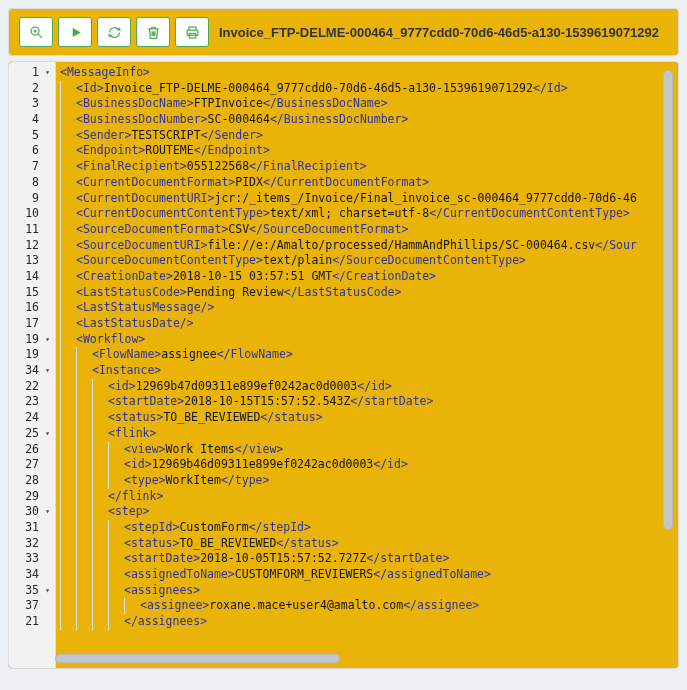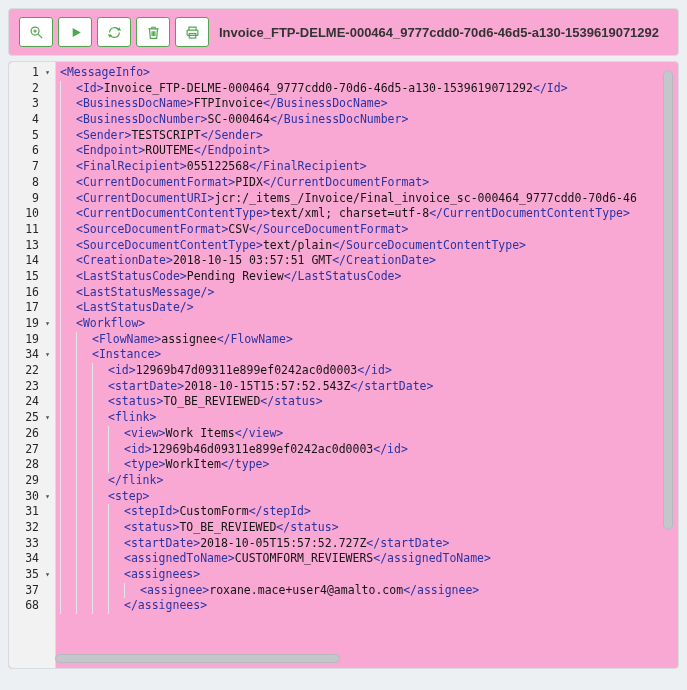--- a/index.html
+++ b/index.html
@@ -1,18 +1,18 @@
 <!DOCTYPE html>
 <html><head>
 <meta charset="utf-8">
 <style>
   html,body{margin:0;padding:0;background:#edf0f3;}
   body{width:687px;height:690px;position:relative;overflow:hidden;
        font-family:"Liberation Sans",sans-serif;}
-  .card{position:absolute;background:#f9a8d4;border:1px solid #d8dce0;
+  .card{position:absolute;background:#eab308;border:1px solid #d8dce0;
         border-radius:4px;box-sizing:border-box;}
 
   
   #toolbar{left:8px;top:8px;width:671px;height:48px;display:flex;
            align-items:center;padding:0 10px;}
   .tb-btn{width:34px;height:30px;flex:none;margin-right:5px;background:#fff;
           border:1px solid var(--accent,#4fa84f);border-radius:3px;
           display:flex;align-items:center;justify-content:center;
           padding:0;cursor:pointer;color:var(--accent,#4fa84f);}
   .tb-btn svg{width:17px;height:17px;display:block;}
@@ -107,20 +107,21 @@
       <div class="code-row"><div class="g-cell"><span class="g-num">2</span><span class="g-fold"></span></div><div class="c-cell"><span class="indent" style="width: 16px;"></span><span class="tok-tag">&lt;Id&gt;</span><span class="tok-text">Invoice_FTP-DELME-000464_9777cdd0-70d6-46d5-a130-1539619071292</span><span class="tok-tag">&lt;/Id&gt;</span></div></div>
       <div class="code-row"><div class="g-cell"><span class="g-num">3</span><span class="g-fold"></span></div><div class="c-cell"><span class="indent" style="width: 16px;"></span><span class="tok-tag">&lt;BusinessDocName&gt;</span><span class="tok-text">FTPInvoice</span><span class="tok-tag">&lt;/BusinessDocName&gt;</span></div></div>
       <div class="code-row"><div class="g-cell"><span class="g-num">4</span><span class="g-fold"></span></div><div class="c-cell"><span class="indent" style="width: 16px;"></span><span class="tok-tag">&lt;BusinessDocNumber&gt;</span><span class="tok-text">SC-000464</span><span class="tok-tag">&lt;/BusinessDocNumber&gt;</span></div></div>
       <div class="code-row"><div class="g-cell"><span class="g-num">5</span><span class="g-fold"></span></div><div class="c-cell"><span class="indent" style="width: 16px;"></span><span class="tok-tag">&lt;Sender&gt;</span><span class="tok-text">TESTSCRIPT</span><span class="tok-tag">&lt;/Sender&gt;</span></div></div>
       <div class="code-row"><div class="g-cell"><span class="g-num">6</span><span class="g-fold"></span></div><div class="c-cell"><span class="indent" style="width: 16px;"></span><span class="tok-tag">&lt;Endpoint&gt;</span><span class="tok-text">ROUTEME</span><span class="tok-tag">&lt;/Endpoint&gt;</span></div></div>
       <div class="code-row"><div class="g-cell"><span class="g-num">7</span><span class="g-fold"></span></div><div class="c-cell"><span class="indent" style="width: 16px;"></span><span class="tok-tag">&lt;FinalRecipient&gt;</span><span class="tok-text">055122568</span><span class="tok-tag">&lt;/FinalRecipient&gt;</span></div></div>
       <div class="code-row"><div class="g-cell"><span class="g-num">8</span><span class="g-fold"></span></div><div class="c-cell"><span class="indent" style="width: 16px;"></span><span class="tok-tag">&lt;CurrentDocumentFormat&gt;</span><span class="tok-text">PIDX</span><span class="tok-tag">&lt;/CurrentDocumentFormat&gt;</span></div></div>
       <div class="code-row"><div class="g-cell"><span class="g-num">9</span><span class="g-fold"></span></div><div class="c-cell"><span class="indent" style="width: 16px;"></span><span class="tok-tag">&lt;CurrentDocumentURI&gt;</span><span class="tok-text">jcr:/_items_/Invoice/Final_invoice_sc-000464_9777cdd0-70d6-46</span></div></div>
       <div class="code-row"><div class="g-cell"><span class="g-num">10</span><span class="g-fold"></span></div><div class="c-cell"><span class="indent" style="width: 16px;"></span><span class="tok-tag">&lt;CurrentDocumentContentType&gt;</span><span class="tok-text">text/xml; charset=utf-8</span><span class="tok-tag">&lt;/CurrentDocumentContentType&gt;</span></div></div>
       <div class="code-row"><div class="g-cell"><span class="g-num">11</span><span class="g-fold"></span></div><div class="c-cell"><span class="indent" style="width: 16px;"></span><span class="tok-tag">&lt;SourceDocumentFormat&gt;</span><span class="tok-text">CSV</span><span class="tok-tag">&lt;/SourceDocumentFormat&gt;</span></div></div>
+      <div class="code-row"><div class="g-cell"><span class="g-num">12</span><span class="g-fold"></span></div><div class="c-cell"><span class="indent" style="width: 16px;"></span><span class="tok-tag">&lt;SourceDocumentURI&gt;</span><span class="tok-text">file://e:/Amalto/processed/HammAndPhillips/SC-000464.csv</span><span class="tok-tag">&lt;/Sour</span></div></div>
       <div class="code-row"><div class="g-cell"><span class="g-num">13</span><span class="g-fold"></span></div><div class="c-cell"><span class="indent" style="width: 16px;"></span><span class="tok-tag">&lt;SourceDocumentContentType&gt;</span><span class="tok-text">text/plain</span><span class="tok-tag">&lt;/SourceDocumentContentType&gt;</span></div></div>
       <div class="code-row"><div class="g-cell"><span class="g-num">14</span><span class="g-fold"></span></div><div class="c-cell"><span class="indent" style="width: 16px;"></span><span class="tok-tag">&lt;CreationDate&gt;</span><span class="tok-text">2018-10-15 03:57:51 GMT</span><span class="tok-tag">&lt;/CreationDate&gt;</span></div></div>
       <div class="code-row"><div class="g-cell"><span class="g-num">15</span><span class="g-fold"></span></div><div class="c-cell"><span class="indent" style="width: 16px;"></span><span class="tok-tag">&lt;LastStatusCode&gt;</span><span class="tok-text">Pending Review</span><span class="tok-tag">&lt;/LastStatusCode&gt;</span></div></div>
       <div class="code-row"><div class="g-cell"><span class="g-num">16</span><span class="g-fold"></span></div><div class="c-cell"><span class="indent" style="width: 16px;"></span><span class="tok-tag">&lt;LastStatusMessage/&gt;</span></div></div>
       <div class="code-row"><div class="g-cell"><span class="g-num">17</span><span class="g-fold"></span></div><div class="c-cell"><span class="indent" style="width: 16px;"></span><span class="tok-tag">&lt;LastStatusDate/&gt;</span></div></div>
       <div class="code-row"><div class="g-cell"><span class="g-num">19</span><span class="g-fold">▾</span></div><div class="c-cell"><span class="indent" style="width: 16px;"></span><span class="tok-tag">&lt;Workflow&gt;</span></div></div>
       <div class="code-row"><div class="g-cell"><span class="g-num">19</span><span class="g-fold"></span></div><div class="c-cell"><span class="indent" style="width: 32px;"></span><span class="tok-tag">&lt;FlowName&gt;</span><span class="tok-text">assignee</span><span class="tok-tag">&lt;/FlowName&gt;</span></div></div>
       <div class="code-row"><div class="g-cell"><span class="g-num">34</span><span class="g-fold">▾</span></div><div class="c-cell"><span class="indent" style="width: 32px;"></span><span class="tok-tag">&lt;Instance&gt;</span></div></div>
       <div class="code-row"><div class="g-cell"><span class="g-num">22</span><span class="g-fold"></span></div><div class="c-cell"><span class="indent" style="width: 48px;"></span><span class="tok-tag">&lt;id&gt;</span><span class="tok-text">12969b47d09311e899ef0242ac0d0003</span><span class="tok-tag">&lt;/id&gt;</span></div></div>
       <div class="code-row"><div class="g-cell"><span class="g-num">23</span><span class="g-fold"></span></div><div class="c-cell"><span class="indent" style="width: 48px;"></span><span class="tok-tag">&lt;startDate&gt;</span><span class="tok-text">2018-10-15T15:57:52.543Z</span><span class="tok-tag">&lt;/startDate&gt;</span></div></div>
@@ -130,17 +131,17 @@
       <div class="code-row"><div class="g-cell"><span class="g-num">27</span><span class="g-fold"></span></div><div class="c-cell"><span class="indent" style="width: 64px;"></span><span class="tok-tag">&lt;id&gt;</span><span class="tok-text">12969b46d09311e899ef0242ac0d0003</span><span class="tok-tag">&lt;/id&gt;</span></div></div>
       <div class="code-row"><div class="g-cell"><span class="g-num">28</span><span class="g-fold"></span></div><div class="c-cell"><span class="indent" style="width: 64px;"></span><span class="tok-tag">&lt;type&gt;</span><span class="tok-text">WorkItem</span><span class="tok-tag">&lt;/type&gt;</span></div></div>
       <div class="code-row"><div class="g-cell"><span class="g-num">29</span><span class="g-fold"></span></div><div class="c-cell"><span class="indent" style="width: 48px;"></span><span class="tok-tag">&lt;/flink&gt;</span></div></div>
       <div class="code-row"><div class="g-cell"><span class="g-num">30</span><span class="g-fold">▾</span></div><div class="c-cell"><span class="indent" style="width: 48px;"></span><span class="tok-tag">&lt;step&gt;</span></div></div>
       <div class="code-row"><div class="g-cell"><span class="g-num">31</span><span class="g-fold"></span></div><div class="c-cell"><span class="indent" style="width: 64px;"></span><span class="tok-tag">&lt;stepId&gt;</span><span class="tok-text">CustomForm</span><span class="tok-tag">&lt;/stepId&gt;</span></div></div>
       <div class="code-row"><div class="g-cell"><span class="g-num">32</span><span class="g-fold"></span></div><div class="c-cell"><span class="indent" style="width: 64px;"></span><span class="tok-tag">&lt;status&gt;</span><span class="tok-text">TO_BE_REVIEWED</span><span class="tok-tag">&lt;/status&gt;</span></div></div>
       <div class="code-row"><div class="g-cell"><span class="g-num">33</span><span class="g-fold"></span></div><div class="c-cell"><span class="indent" style="width: 64px;"></span><span class="tok-tag">&lt;startDate&gt;</span><span class="tok-text">2018-10-05T15:57:52.727Z</span><span class="tok-tag">&lt;/startDate&gt;</span></div></div>
       <div class="code-row"><div class="g-cell"><span class="g-num">34</span><span class="g-fold"></span></div><div class="c-cell"><span class="indent" style="width: 64px;"></span><span class="tok-tag">&lt;assignedToName&gt;</span><span class="tok-text">CUSTOMFORM_REVIEWERS</span><span class="tok-tag">&lt;/assignedToName&gt;</span></div></div>
       <div class="code-row"><div class="g-cell"><span class="g-num">35</span><span class="g-fold">▾</span></div><div class="c-cell"><span class="indent" style="width: 64px;"></span><span class="tok-tag">&lt;assignees&gt;</span></div></div>
       <div class="code-row"><div class="g-cell"><span class="g-num">37</span><span class="g-fold"></span></div><div class="c-cell"><span class="indent" style="width: 80px;"></span><span class="tok-tag">&lt;assignee&gt;</span><span class="tok-text">roxane.mace+user4@amalto.com</span><span class="tok-tag">&lt;/assignee&gt;</span></div></div>
-      <div class="code-row"><div class="g-cell"><span class="g-num">68</span><span class="g-fold"></span></div><div class="c-cell"><span class="indent" style="width: 64px;"></span><span class="tok-tag">&lt;/assignees&gt;</span></div></div>
+      <div class="code-row"><div class="g-cell"><span class="g-num">21</span><span class="g-fold"></span></div><div class="c-cell"><span class="indent" style="width: 64px;"></span><span class="tok-tag">&lt;/assignees&gt;</span></div></div>
     </div>
   <div id="hscroll-thumb"></div>
   <div id="vscroll-thumb"></div>
 </div>
 
 </body></html>

